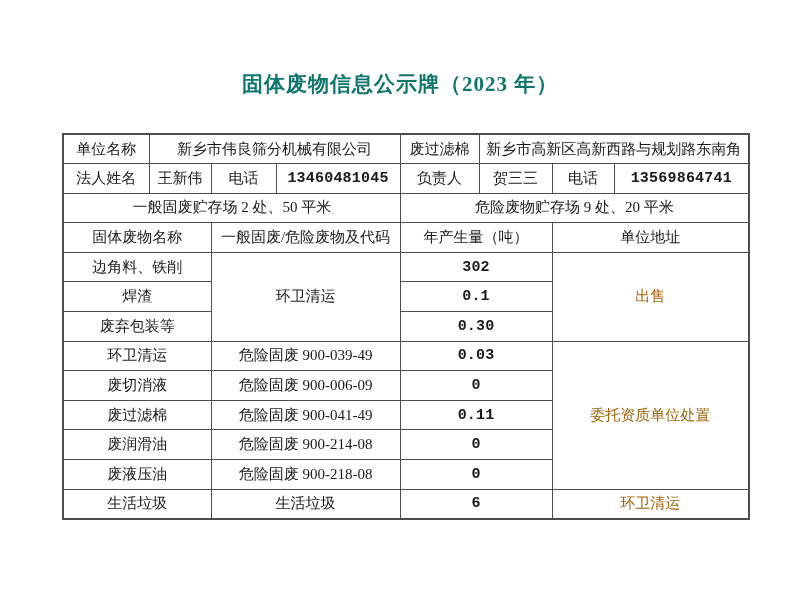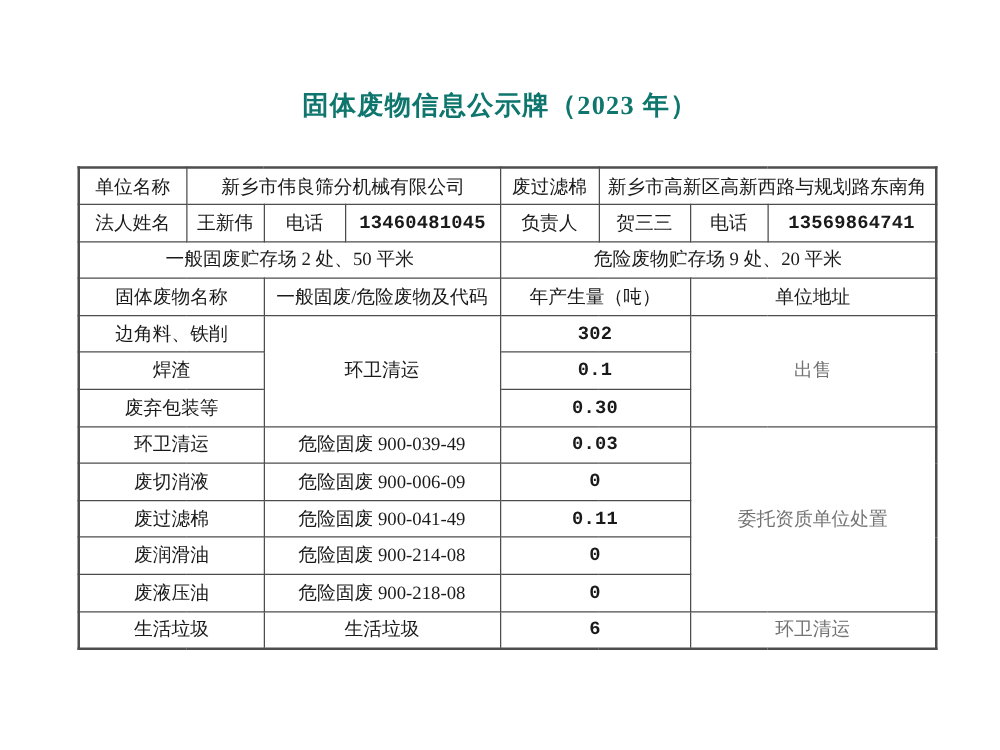--- a/index.html
+++ b/index.html
@@ -43,21 +43,21 @@
     overflow: hidden;
     white-space: nowrap;
   }
   table.notice tr { height: 29.6px; margin-left: 16px; }
   .num {
     font-family: Liberation Mono, monospace;
     font-weight: bold;
     font-size: 13.5px;
     letter-spacing: 0.2px;
   }
-  .blue { color: #737373; }
+  .blue { color: #a16207; }
 </style>
 </head>
 <body>
 
 <div class="doc-title">固体废物信息公示牌（2023 年）</div>
 
 <table class="notice">
   <colgroup>
     <col style="width:86px">
       <col style="width:62px">

